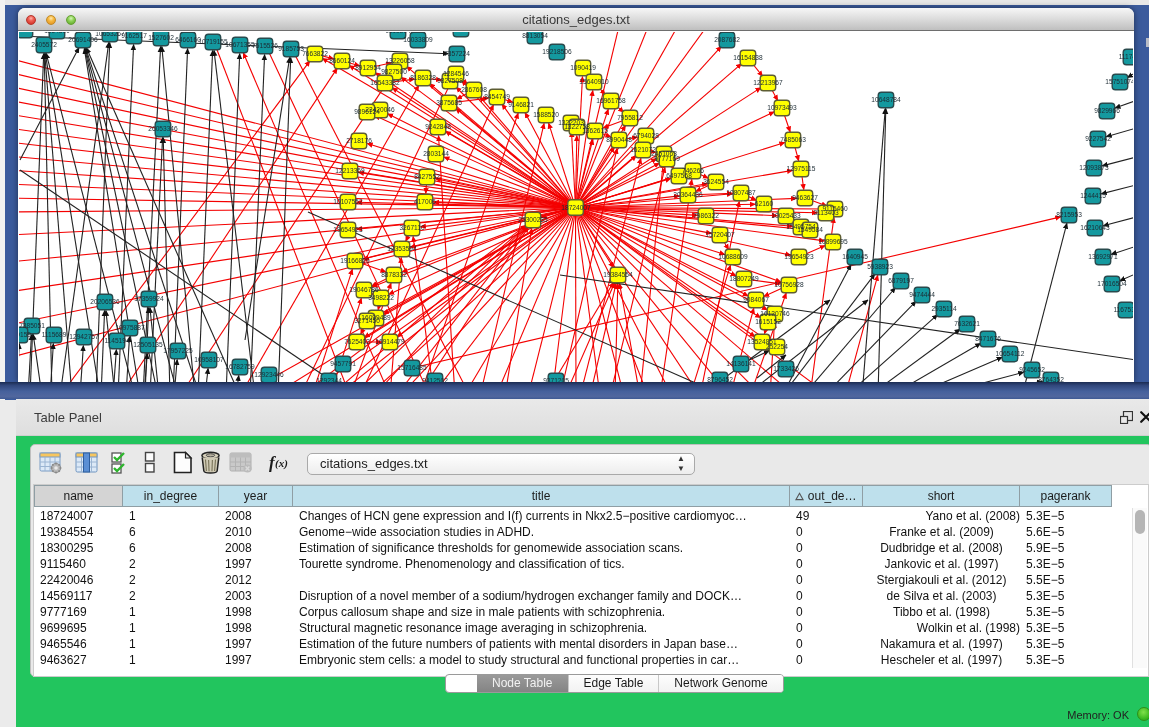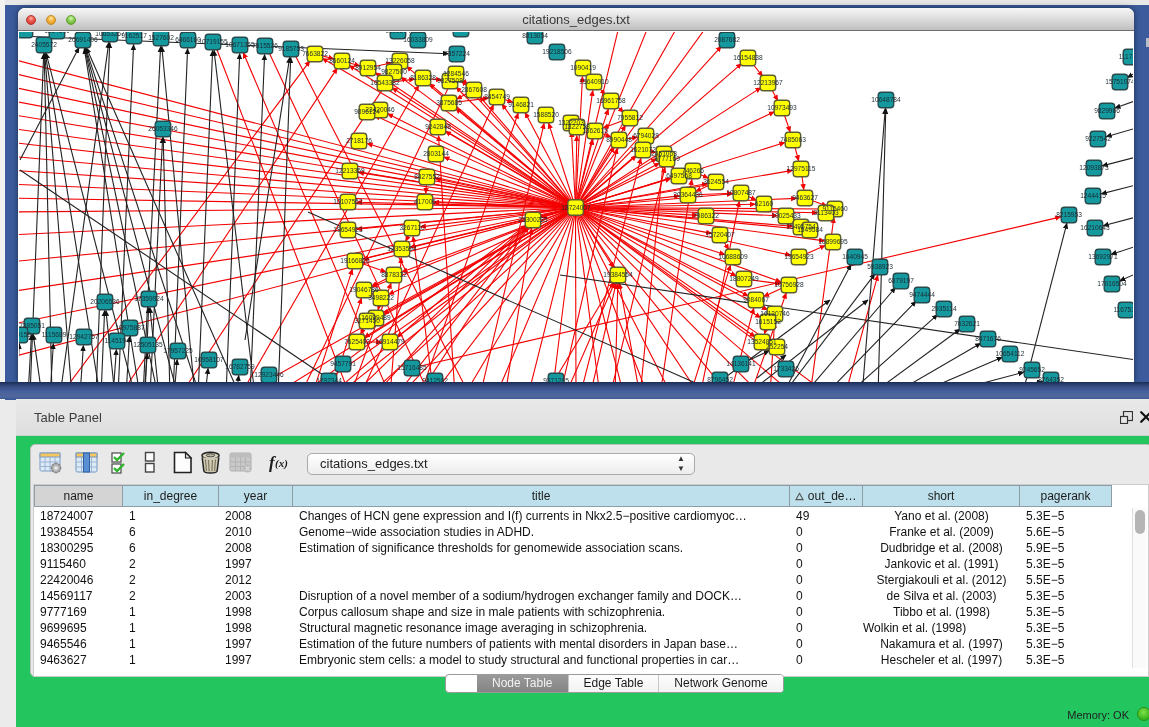--- a/index.html
+++ b/index.html
@@ -755,21 +755,21 @@
             </svg> out_de…</div>
       <div class="hc" style="left:829px;width:157px">short</div>
       <div class="hc" style="left:986px;width:92px">pagerank</div>
       </div>
       <div class="drow" style="top:23px">
       <div class="dc" style="left:6px;width:81px">18724007</div>
       <div class="dc" style="left:95px;width:88px">1</div>
       <div class="dc" style="left:191px;width:66px">2008</div>
       <div class="dc" style="left:265px;width:489px">Changes of HCN gene expression and I(f) currents in Nkx2.5−positive cardiomyoc…</div>
       <div class="dc" style="left:762px;width:65px">49</div>
-      <div class="dc" style="left:829px;width:157px;text-align:center">Yano et al. (2008)</div>
+      <div class="dc" style="left:829px;width:157px;text-align:right">Yano et al. (2008)</div>
       <div class="dc" style="left:992px;width:84px">5.3E−5</div>
       </div>
       <div class="drow" style="top:39px">
       <div class="dc" style="left:6px;width:81px">19384554</div>
       <div class="dc" style="left:95px;width:88px">6</div>
       <div class="dc" style="left:191px;width:66px">2010</div>
       <div class="dc" style="left:265px;width:489px">Genome−wide association studies in ADHD.</div>
       <div class="dc" style="left:762px;width:65px">0</div>
       <div class="dc" style="left:829px;width:157px;text-align:center">Franke et al. (2009)</div>
       <div class="dc" style="left:992px;width:84px">5.6E−5</div>
@@ -780,22 +780,23 @@
       <div class="dc" style="left:191px;width:66px">2008</div>
       <div class="dc" style="left:265px;width:489px">Estimation of significance thresholds for genomewide association scans.</div>
       <div class="dc" style="left:762px;width:65px">0</div>
       <div class="dc" style="left:829px;width:157px;text-align:center">Dudbridge et al. (2008)</div>
       <div class="dc" style="left:992px;width:84px">5.9E−5</div>
       </div>
       <div class="drow" style="top:71px">
       <div class="dc" style="left:6px;width:81px">9115460</div>
       <div class="dc" style="left:95px;width:88px">2</div>
       <div class="dc" style="left:191px;width:66px">1997</div>
+      <div class="dc" style="left:265px;width:489px">Tourette syndrome. Phenomenology and classification of tics.</div>
       <div class="dc" style="left:762px;width:65px">0</div>
-      <div class="dc" style="left:829px;width:157px;text-align:center">Jankovic et al. (1991)</div>
+      <div class="dc" style="left:829px;width:157px;text-align:center">Jankovic et al. (1997)</div>
       <div class="dc" style="left:992px;width:84px">5.3E−5</div>
       </div>
       <div class="drow" style="top:87px">
       <div class="dc" style="left:6px;width:81px">22420046</div>
       <div class="dc" style="left:95px;width:88px">2</div>
       <div class="dc" style="left:191px;width:66px">2012</div>
       <div class="dc" style="left:762px;width:65px">0</div>
       <div class="dc" style="left:829px;width:157px;text-align:center">Stergiakouli et al. (2012)</div>
       <div class="dc" style="left:992px;width:84px">5.5E−5</div>
       </div>
@@ -816,21 +817,21 @@
       <div class="dc" style="left:762px;width:65px">0</div>
       <div class="dc" style="left:829px;width:157px;text-align:center">Tibbo et al. (1998)</div>
       <div class="dc" style="left:992px;width:84px">5.3E−5</div>
       </div>
       <div class="drow" style="top:135px">
       <div class="dc" style="left:6px;width:81px">9699695</div>
       <div class="dc" style="left:95px;width:88px">1</div>
       <div class="dc" style="left:191px;width:66px">1998</div>
       <div class="dc" style="left:265px;width:489px">Structural magnetic resonance image averaging in schizophrenia.</div>
       <div class="dc" style="left:762px;width:65px">0</div>
-      <div class="dc" style="left:829px;width:157px;text-align:left">Wolkin et al. (1998)</div>
+      <div class="dc" style="left:829px;width:157px;text-align:right">Wolkin et al. (1998)</div>
       <div class="dc" style="left:992px;width:84px">5.3E−5</div>
       </div>
       <div class="drow" style="top:151px">
       <div class="dc" style="left:6px;width:81px">9465546</div>
       <div class="dc" style="left:95px;width:88px">1</div>
       <div class="dc" style="left:191px;width:66px">1997</div>
       <div class="dc" style="left:265px;width:489px">Estimation of the future numbers of patients with mental disorders in Japan base…</div>
       <div class="dc" style="left:762px;width:65px">0</div>
       <div class="dc" style="left:829px;width:157px;text-align:center">Nakamura et al. (1997)</div>
       <div class="dc" style="left:992px;width:84px">5.3E−5</div>

